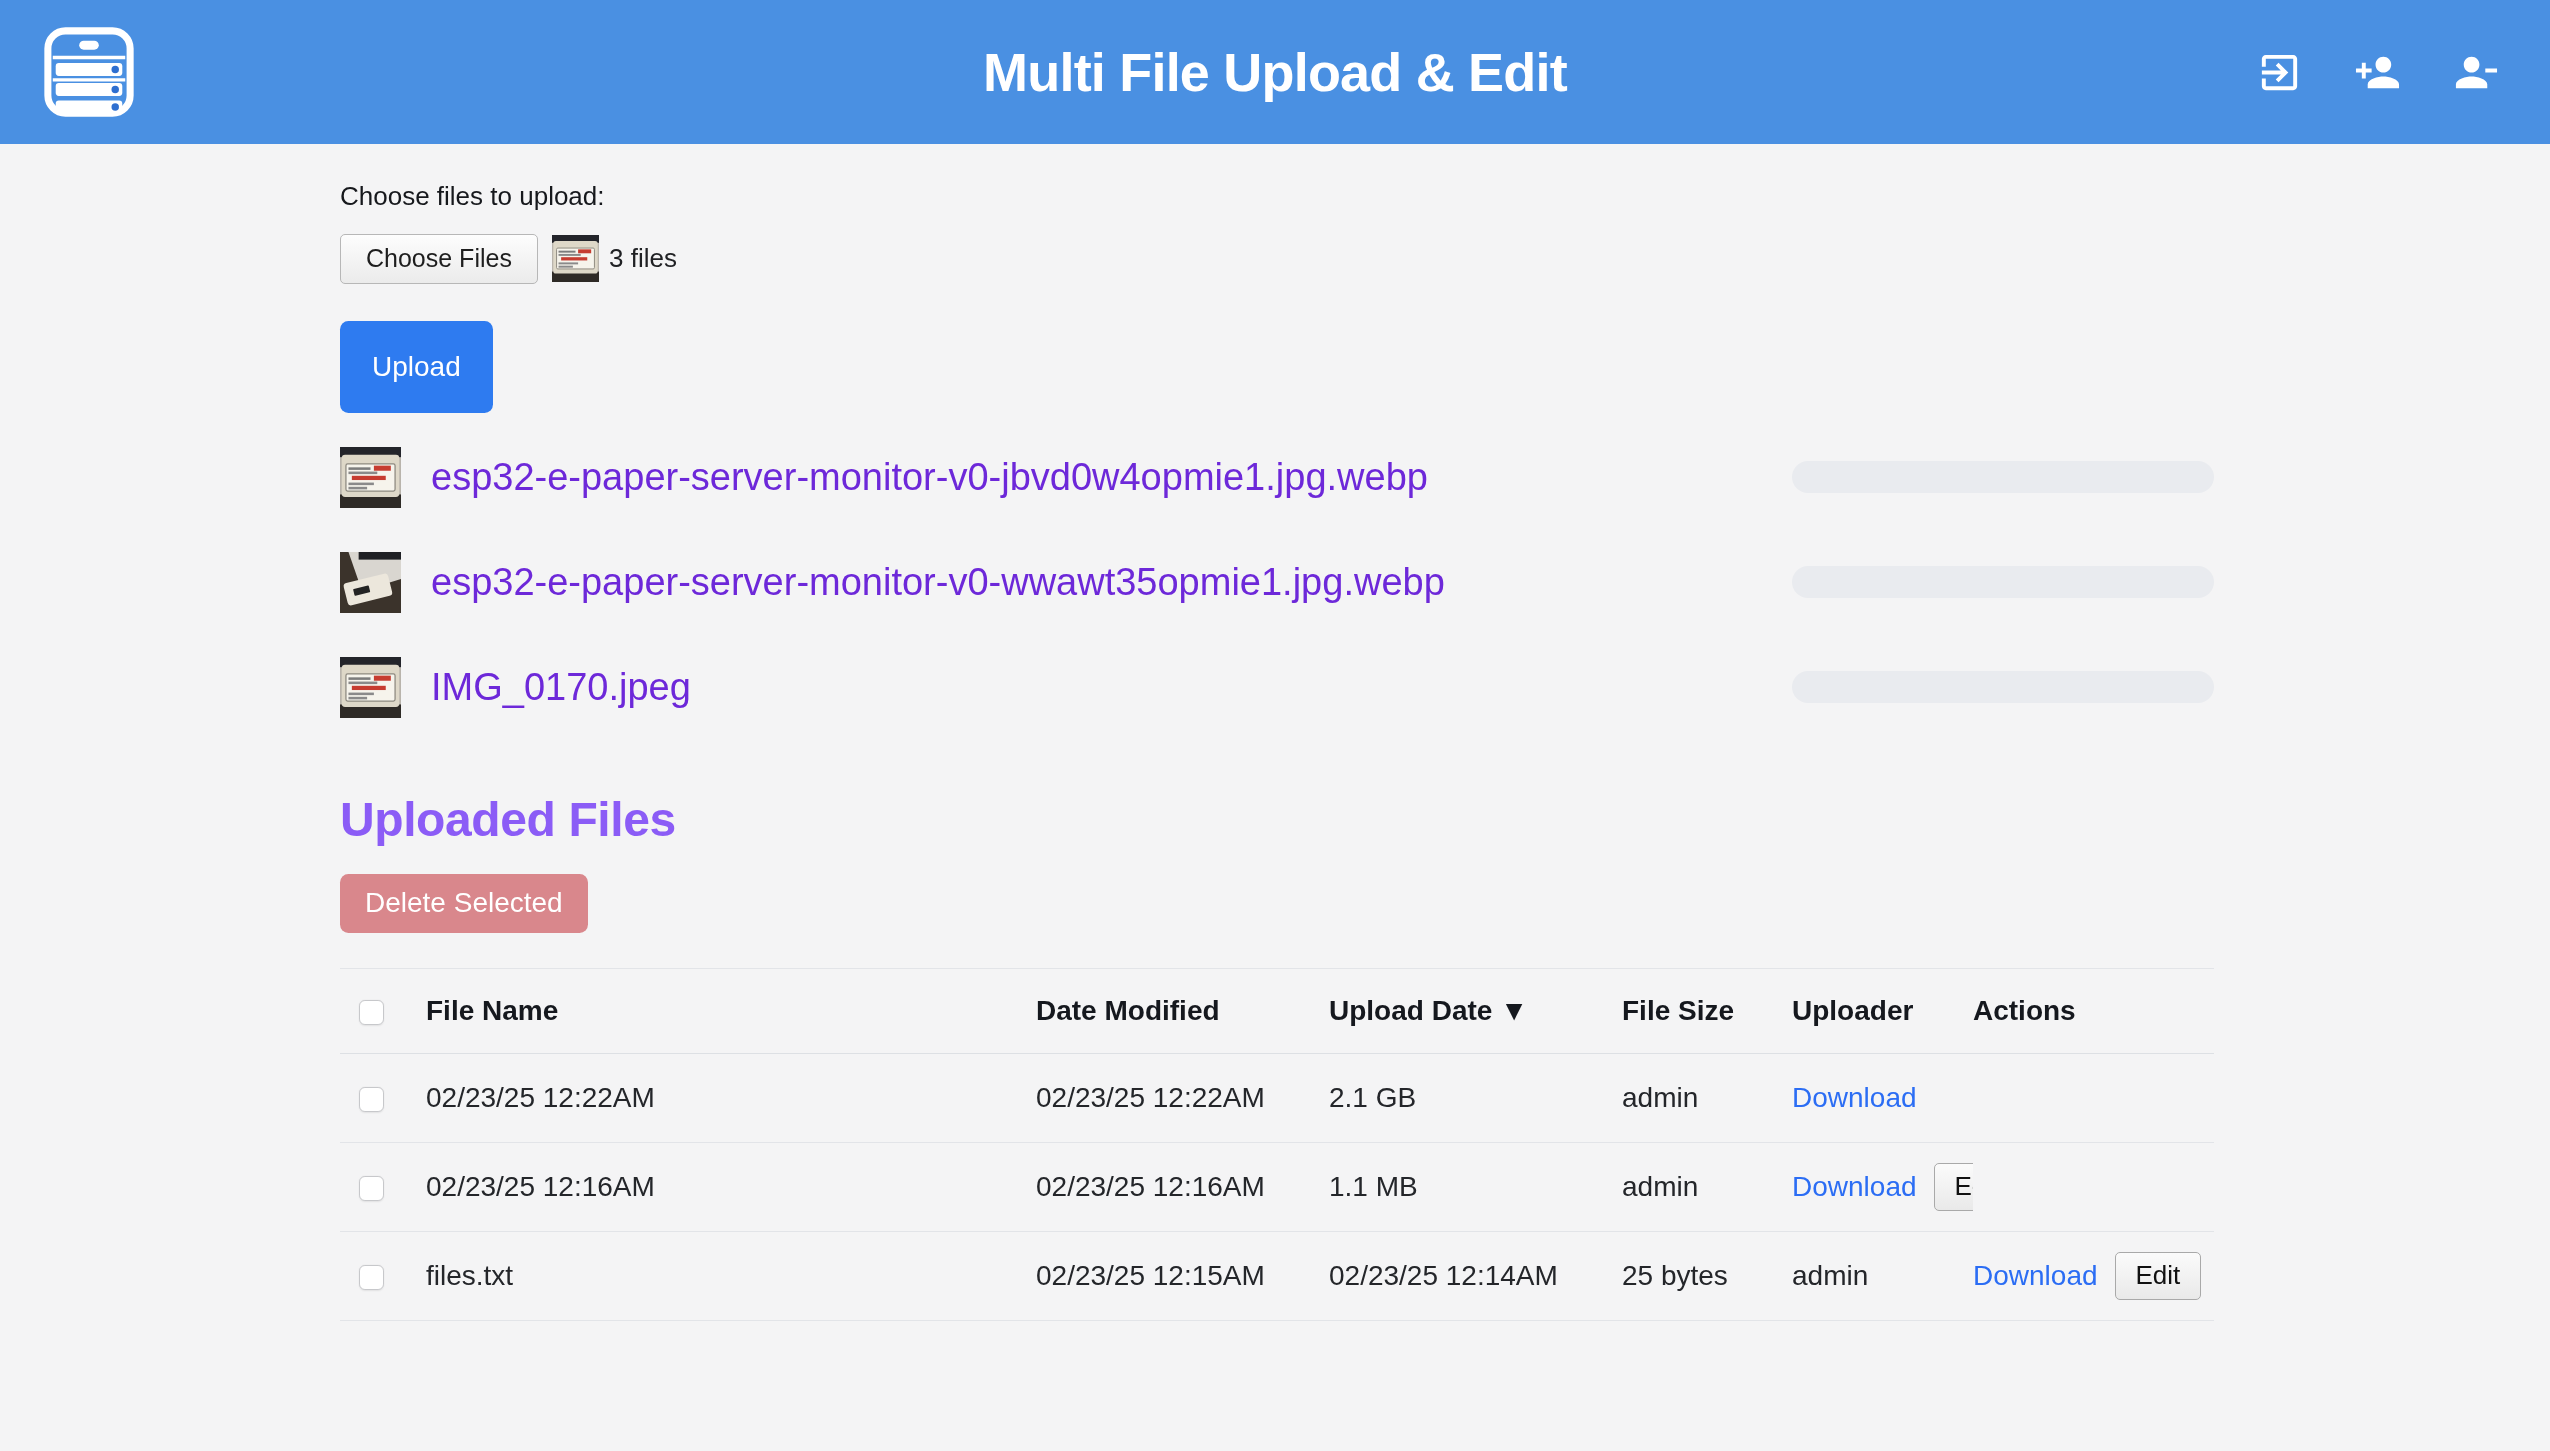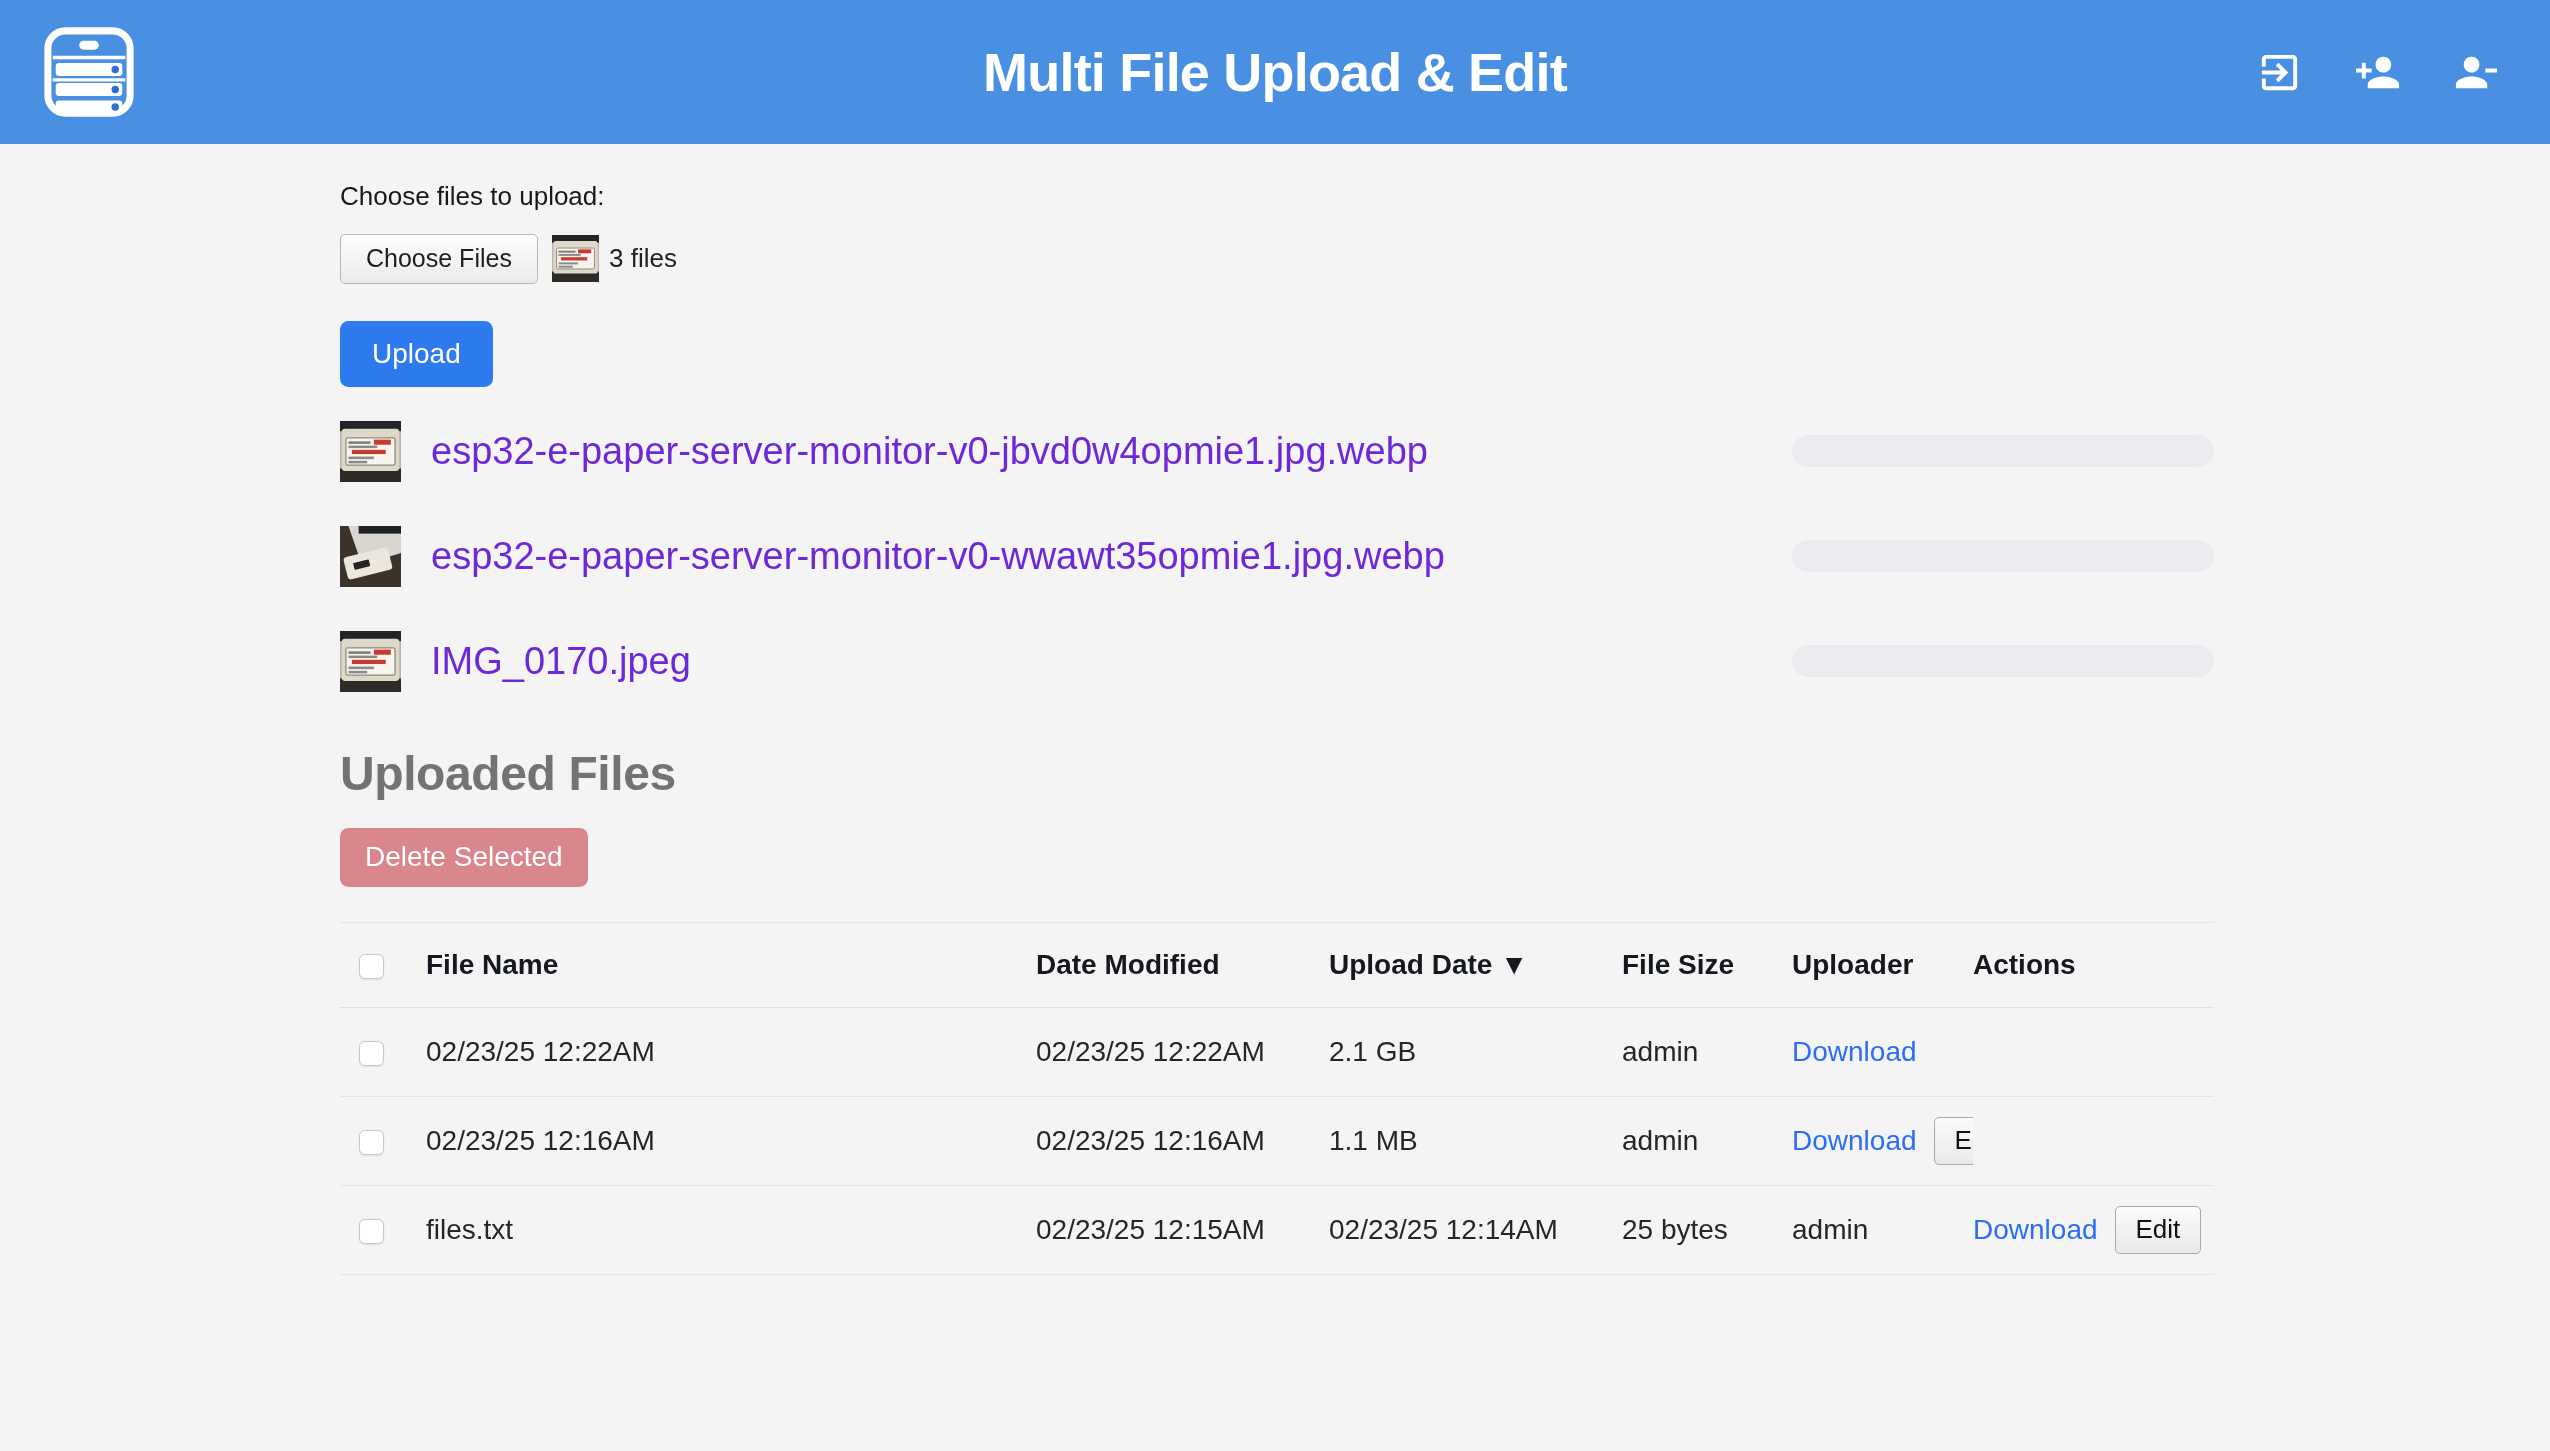--- a/index.html
+++ b/index.html
@@ -34,35 +34,35 @@
     background:linear-gradient(#fdfdfd,#ebebeb);
     cursor:pointer;
   }
   .mini-thumb{width:51px;height:47px;margin-left:11.8px;flex:0 0 auto;}
   .mini-thumb svg{width:51px;height:47px;display:block;}
   .files-count{font-size:26px;margin-left:8.4px;}
   .upload-btn{
     font-family:"Liberation Sans", sans-serif;
     margin-top:37px;font-size:28px;color:#ffffff;
     background:var(--accent-blue,#2e7bf0);
-    border:none;border-radius:8.4px;padding:17px 32px;cursor:pointer;
+    border:none;border-radius:8.4px;padding:30px 32px;cursor:pointer;
   }
   
   .pending-list{margin-top:34px;}
   .pending-row{display:flex;align-items:center;height:61px;margin-top:44px;}
   .pending-row:first-child{margin-top:0;}
   .thumb{width:61px;height:61px;flex:0 0 auto;}
   .thumb svg{width:61px;height:61px;display:block;}
   .pending-name{font-size:38px;margin-left:30px;color:#6d28d9;}
   .progress-track{
     margin-left:auto;width:422px;height:32px;border-radius:16px;
     background:var(--progress-gray,#e9ebef);
   }
   
-  .heading{margin:54px 0 0;font-size:48px;font-weight:bold;color:#737373;letter-spacing:-0.4px;}
+  .heading{margin:74px 0 0;font-size:48px;font-weight:bold;color:#8b5cf6;letter-spacing:-0.4px;}
   .delete-btn{
     font-family:"Liberation Sans", sans-serif;
     margin-top:27px;font-size:28px;color:#ffffff;
     background:var(--delete-red,#d9878c);
     border:none;border-radius:8.4px;padding:13.5px 25px;cursor:pointer;
   }
   
   .table{margin-top:35px;border-top:1.7px solid #e2e4e8;}
   .thead,.trow{
     display:grid;

